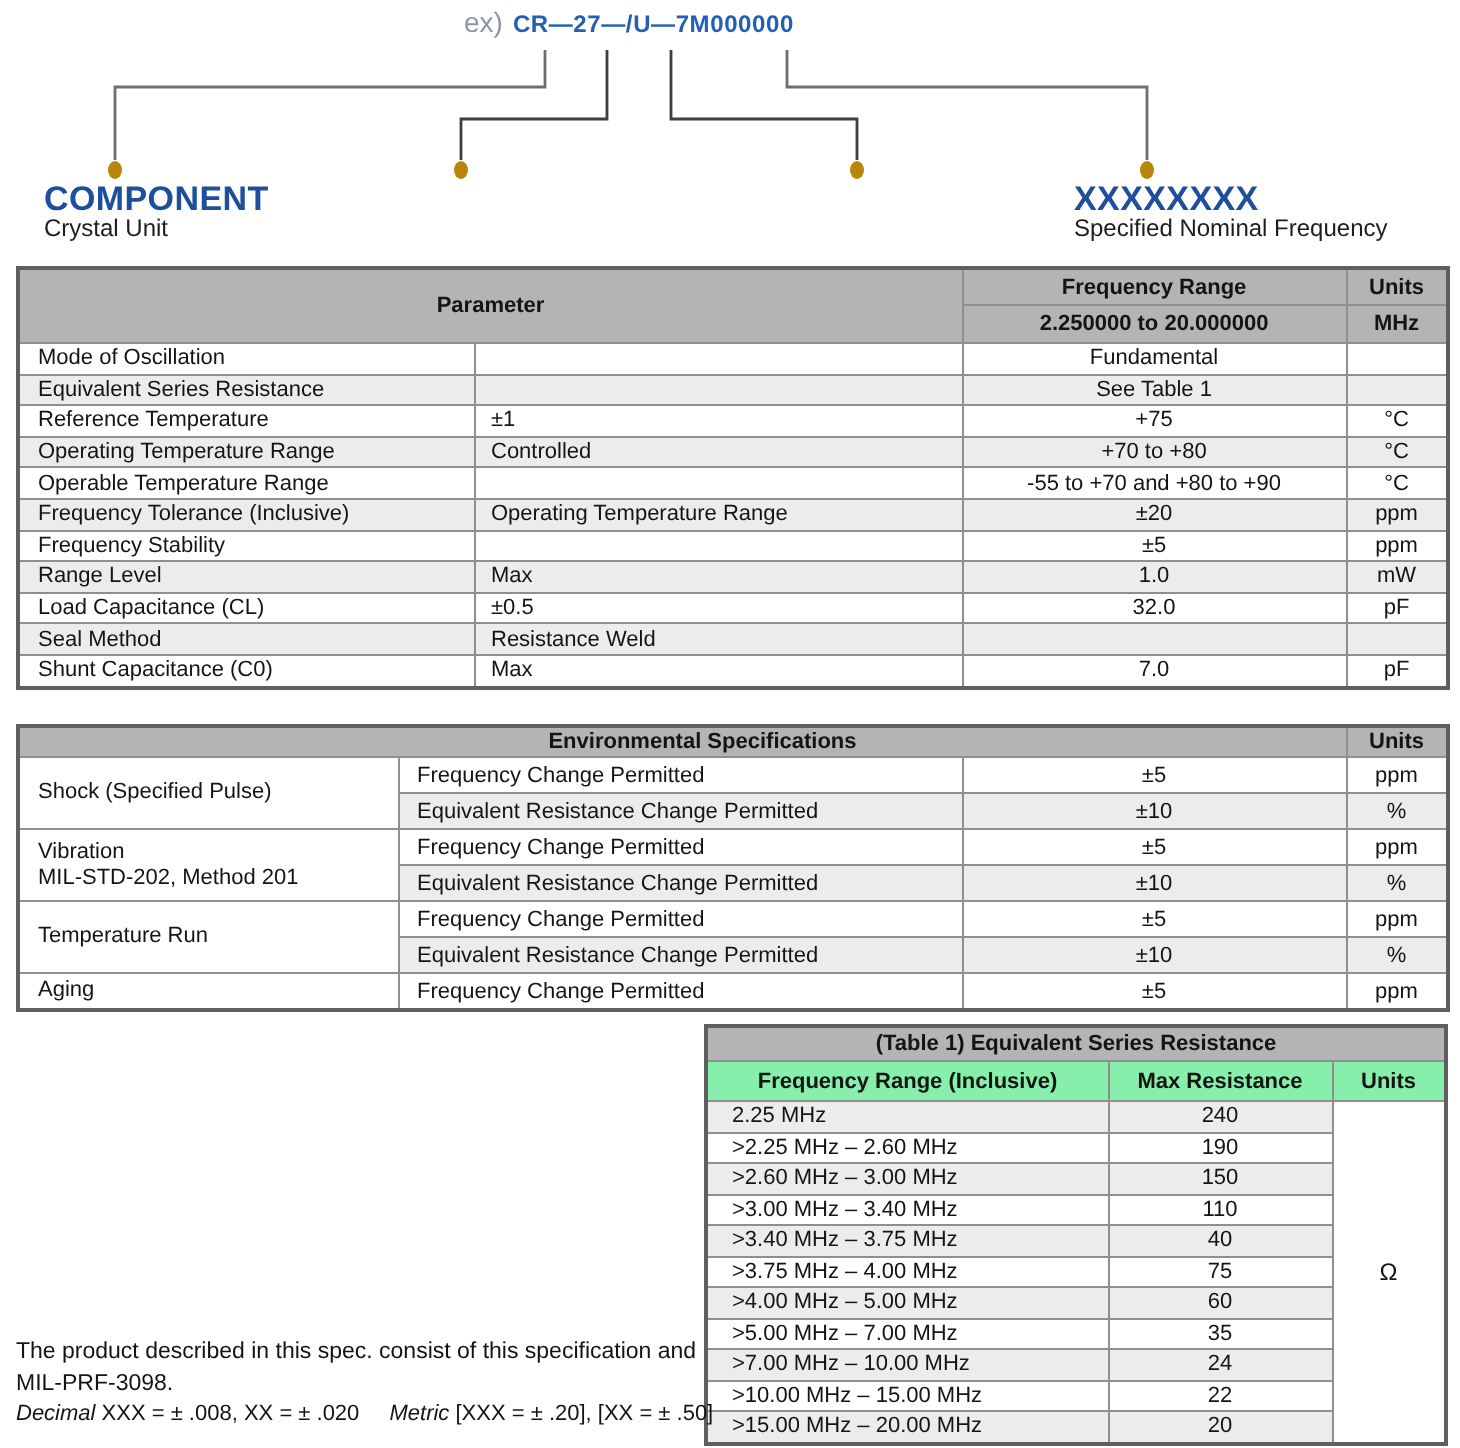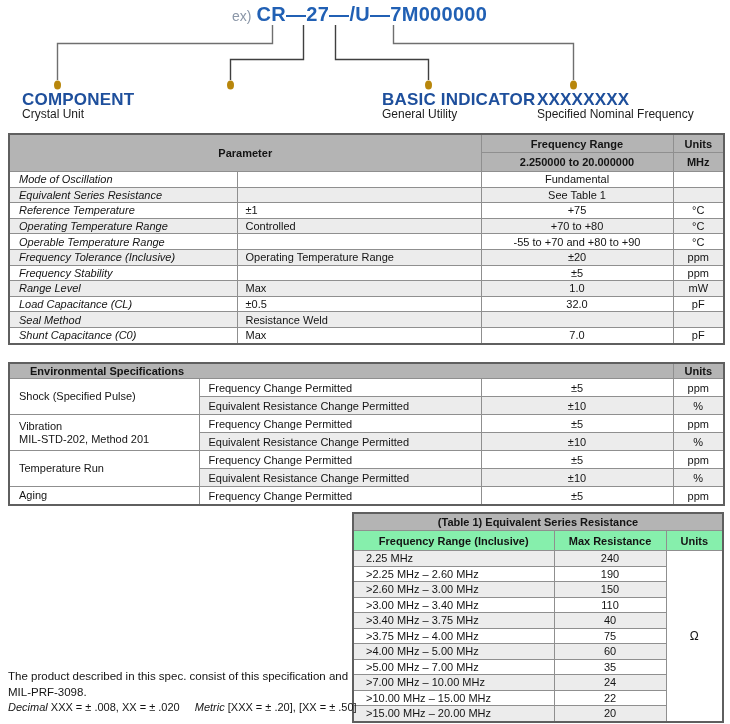--- a/index.html
+++ b/index.html
@@ -3,45 +3,45 @@
 <meta charset="utf-8">
 <style>
   html,body{margin:0;padding:0;background:#fff;}
   .page{position:relative;width:730px;height:724px;background:#ffffff;
         font-family:"Liberation Sans",sans-serif;color:#141414;overflow:hidden;}
 
   
   .connector-svg{position:absolute;left:0;top:0;}
   .pn-title{position:absolute;left:232px;top:3px;white-space:nowrap;}
   .pn-title .ex{font-size:14px;color:#8b97a8;margin-right:5px;}
-  .pn-title .code{font-size:20px;font-weight:bold;color:#2160b4;letter-spacing:.3px;}
+  .pn-title .code{font-size:12px;font-weight:bold;color:#2160b4;letter-spacing:.3px;}
   .pn-label{position:absolute;top:92px;line-height:15px;white-space:nowrap;}
   .pn-label .t{font-size:17px;font-weight:bold;color:#1e4f9c;letter-spacing:.2px;}
   .pn-label .s{font-size:12px;color:#1d1d1d;}
 
   
   table{position:absolute;border-collapse:collapse;table-layout:fixed;
         font-size:11px;color:#141414;border:2px solid #5f5f5f;}
   th,td{border:1px solid #8f8f8f;padding:0;overflow:hidden;white-space:nowrap;}
   thead th{background:#b4b4b4;font-weight:bold;text-align:center;}
 
   
   .spec{left:8px;top:133px;width:715px;}
   .spec thead tr:first-child th{height:17px;}
   .spec thead tr:last-child  th{height:18px;}
   .spec tbody td{height:14.6px;}
-  .spec .c1{padding-left:9px;font-style:italic;}
+  .spec .c1{padding-left:9px;}
   .spec .c2{padding-left:8px;}
   .spec .c3,.spec .c4{text-align:center;}
   .spec tbody tr:nth-child(even) td{background:#ececec;}
 
   
   .env{left:8px;top:362px;width:715px;}
   .env thead th{height:14px;}
-  .env thead th.t{text-align:left;padding-left:20px;}
+  .env thead th.t{text-align:center;padding-left:20px;}
   .env tbody td{height:17px;}
   .env td.g{padding-left:9px;background:#ffffff;line-height:13px;vertical-align:middle;}
   .env td.p{padding-left:9px;}
   .env td.v,.env td.u{text-align:center;}
   .env tbody tr:nth-child(even) td.p,
   .env tbody tr:nth-child(even) td.v,
   .env tbody tr:nth-child(even) td.u{background:#ececec;}
 
   
   .esr{left:352px;top:512px;width:370px;}
@@ -77,24 +77,20 @@
   </svg>
 
   <div class="pn-title">
     <span class="ex">ex)</span><span class="code">CR—27—/U—7M000000</span>
   </div>
 
   <div class="pn-label" style="left:22px">
     <div class="t">COMPONENT</div>
     <div class="s">Crystal Unit</div>
   </div>
-  <div class="pn-label" style="left:382px">
-    <div class="t">BASIC INDICATOR</div>
-    <div class="s">General Utility</div>
-  </div>
   <div class="pn-label" style="left:537px">
     <div class="t">XXXXXXXX</div>
     <div class="s">Specified Nominal Frequency</div>
   </div>
 
   <table class="spec">
     <colgroup>
         <col style="width:228px">
         <col style="width:244px">
         <col style="width:192px">

